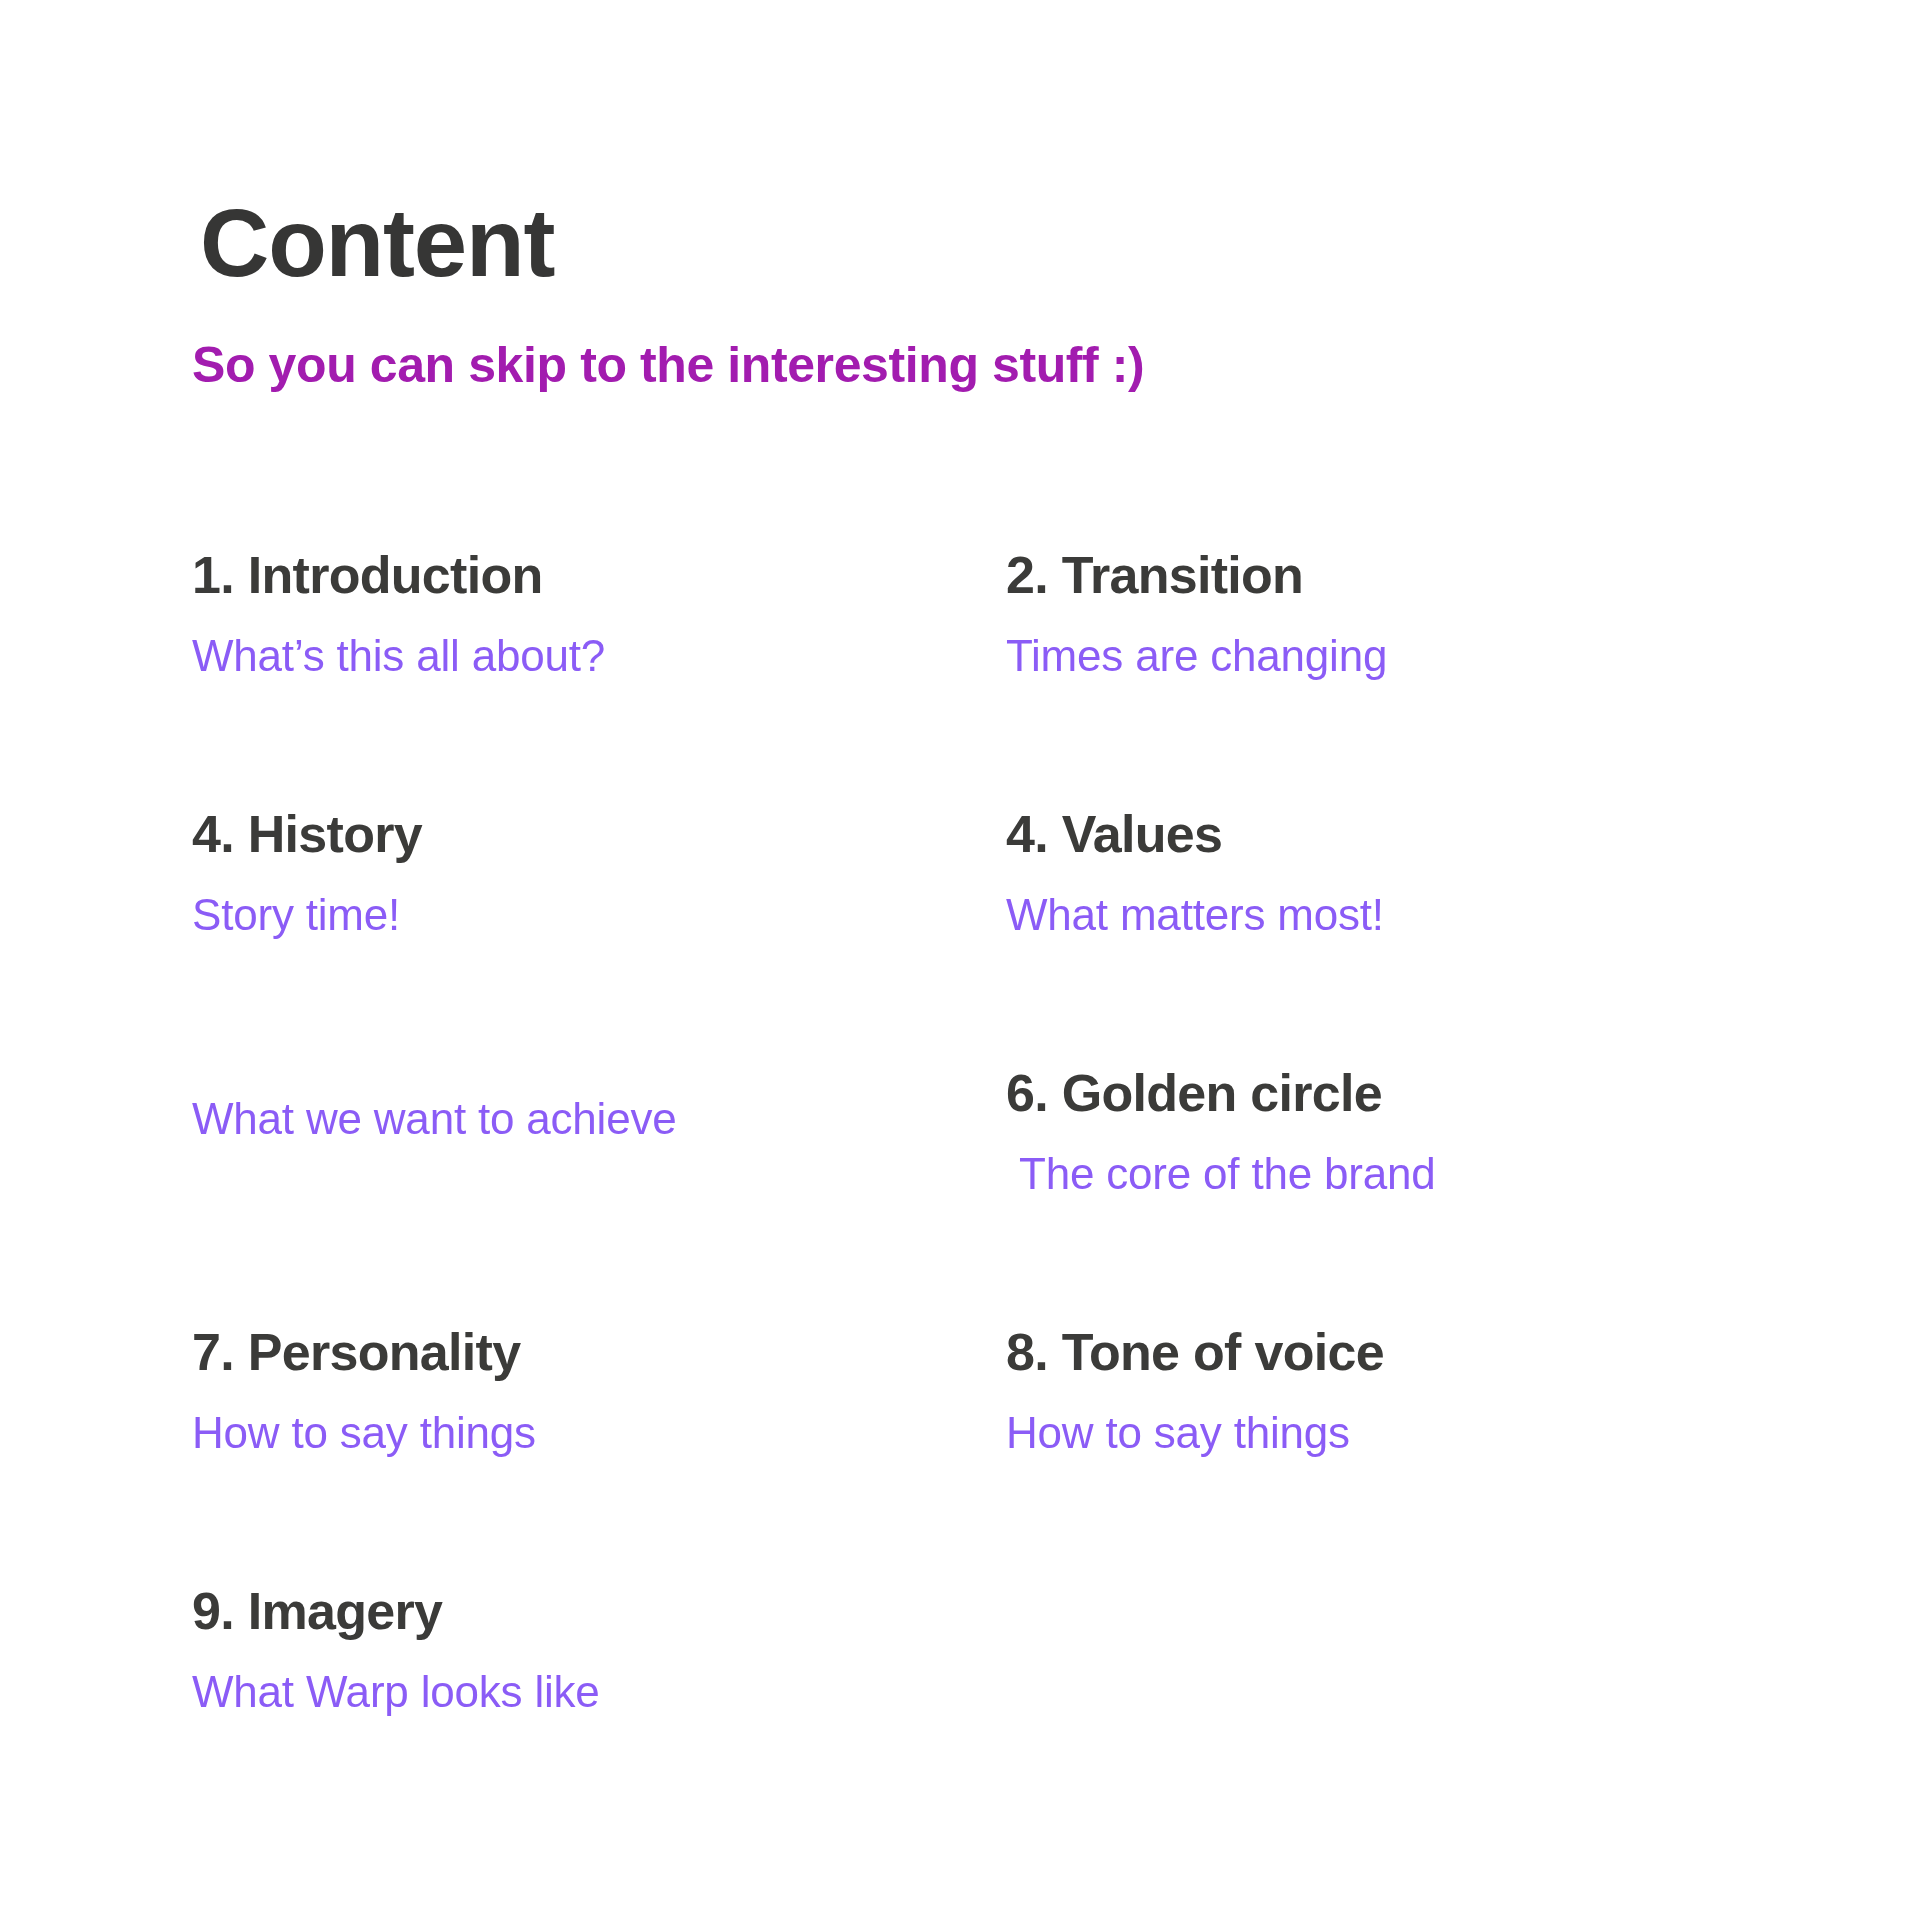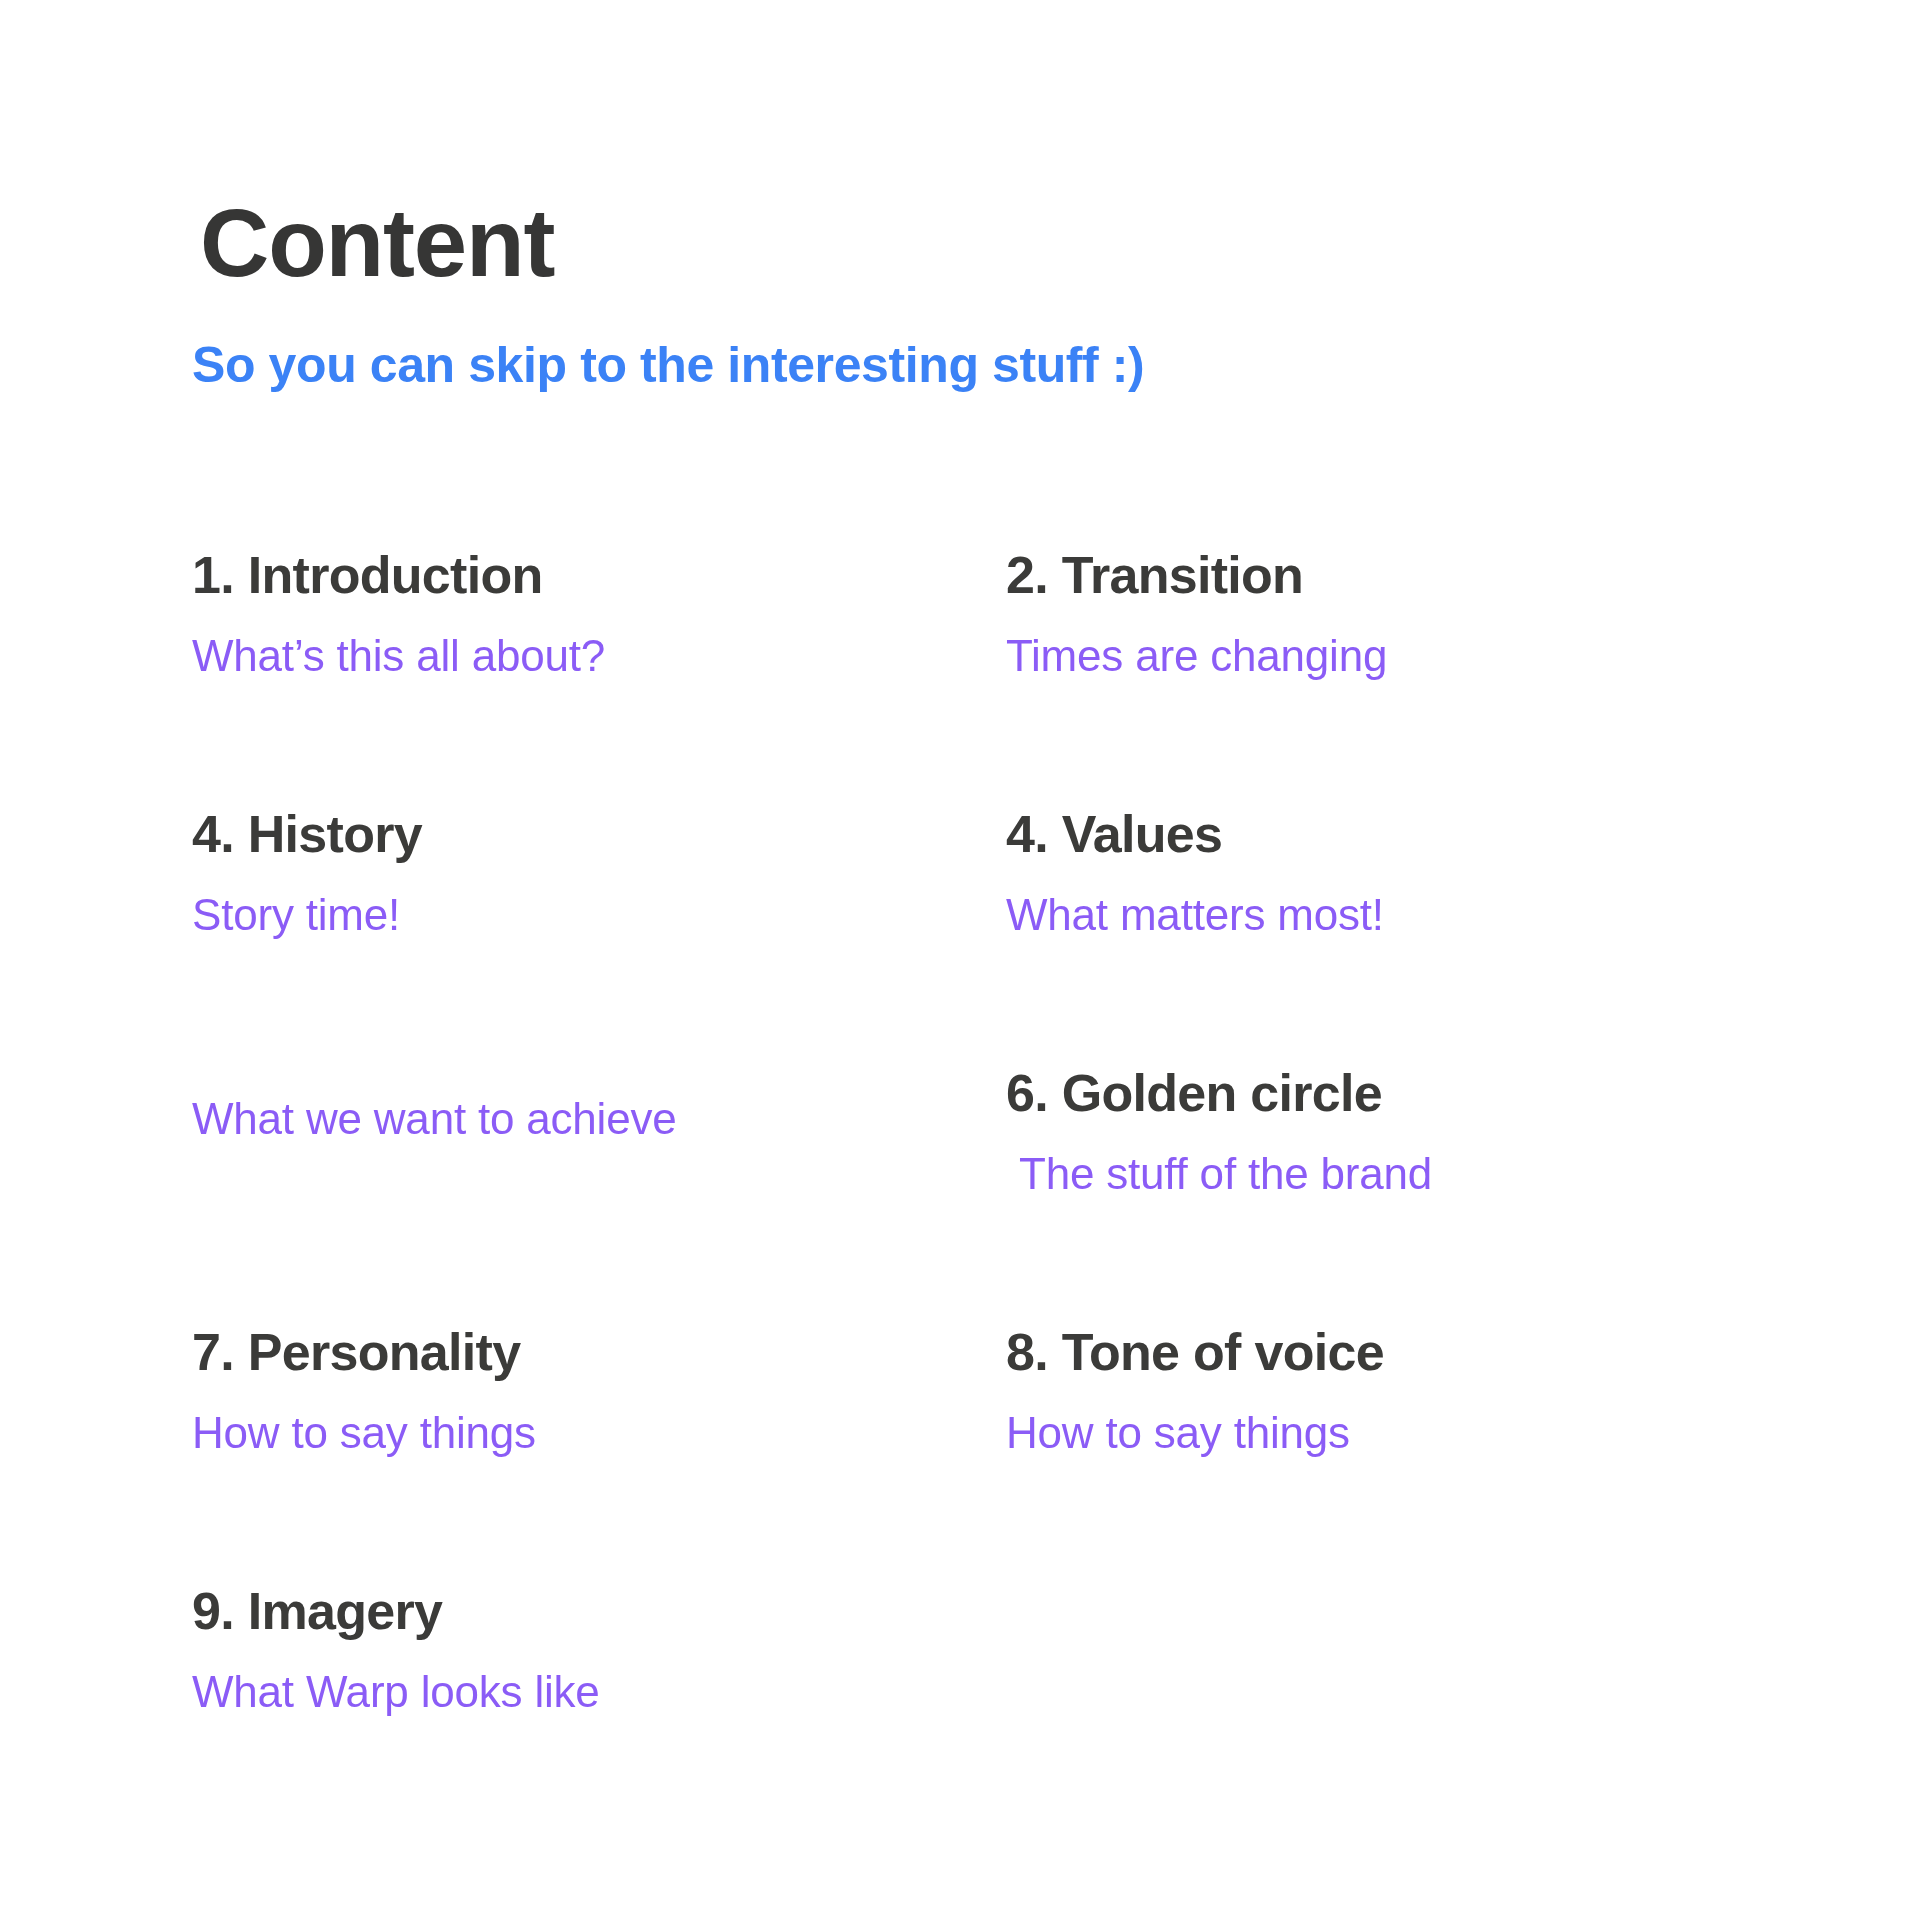--- a/index.html
+++ b/index.html
@@ -42,21 +42,21 @@
     white-space: nowrap;
   }
 
   .slide-subtitle {
     margin: 0;
     padding-top: 39px;
     font-size: 50px;
     line-height: 1.1;
     font-weight: 700;
     letter-spacing: -0.4px;
-    color: #3b82f6;
+    color: #a21caf;
     white-space: nowrap;
   }
 
   
   .agenda {
     position: absolute;
     left: 192px;
     top: 548px;
     width: 1547px;
     display: grid;
@@ -131,21 +131,21 @@
       <div class="item-heading">4. Values</div>
       <div class="item-caption">What matters most!</div>
     </div>
 
     <div class="agenda-item">
       <div class="item-caption">What we want to achieve</div>
     </div>
 
     <div class="agenda-item">
       <div class="item-heading">6. Golden circle</div>
-      <div class="item-caption indent">The stuff of the brand</div>
+      <div class="item-caption indent">The core of the brand</div>
     </div>
 
     <div class="agenda-item">
       <div class="item-heading">7. Personality</div>
       <div class="item-caption">How to say things</div>
     </div>
 
     <div class="agenda-item">
       <div class="item-heading">8. Tone of voice</div>
       <div class="item-caption">How to say things</div>

